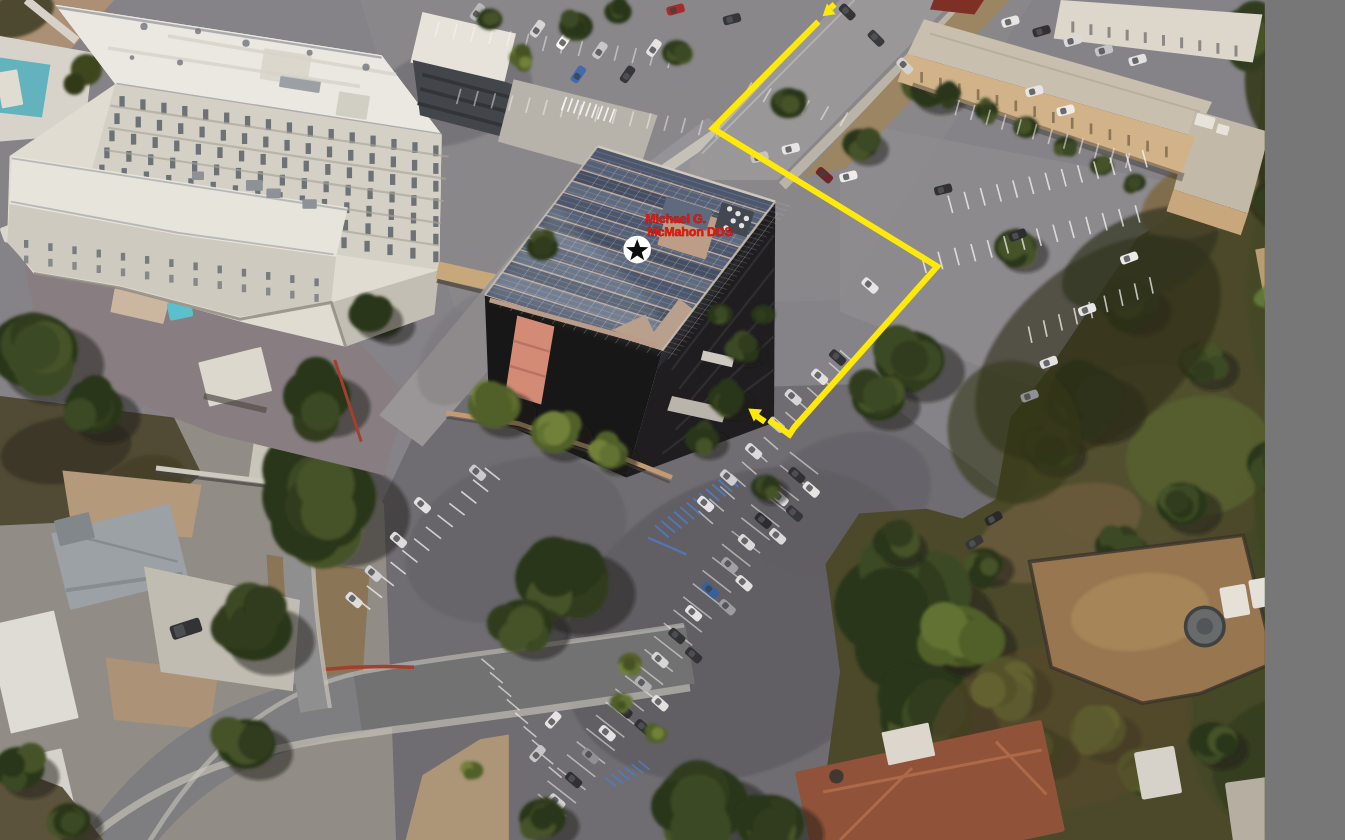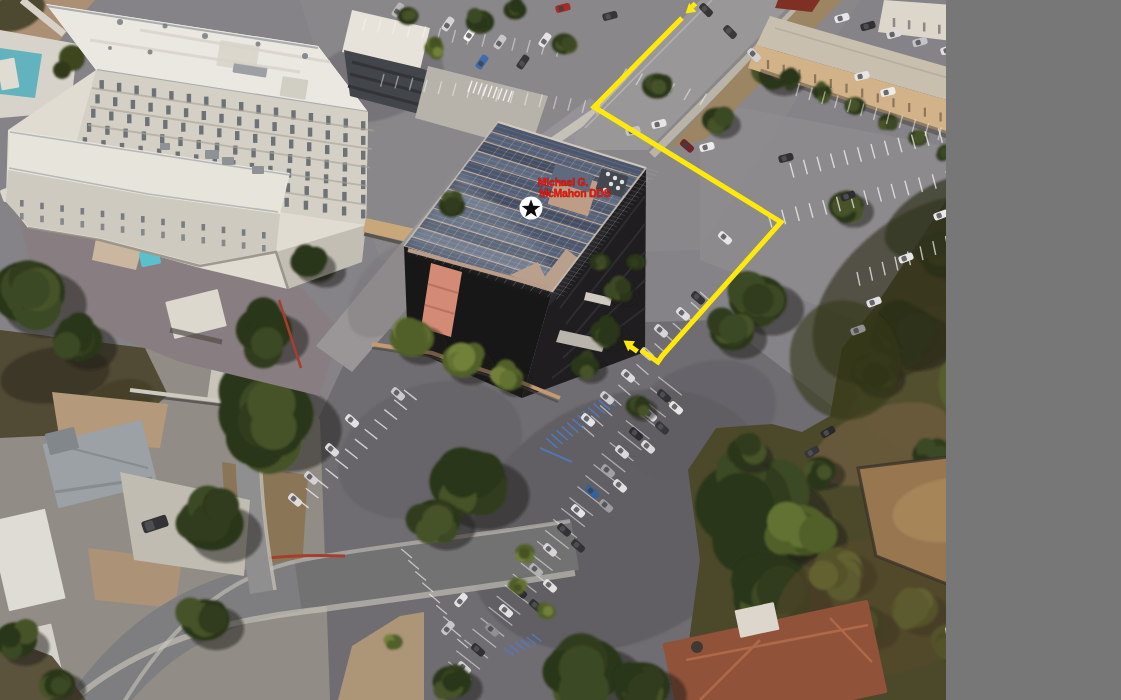--- a/index.html
+++ b/index.html
@@ -1,14 +1,14 @@
 <!DOCTYPE html>
 <html><head><meta charset="utf-8"><title>map</title>
 <style>html,body{margin:0;padding:0;background:#777;}
-#map{width:946px;height:700px;overflow:hidden;position:relative;font-family:"Liberation Sans",sans-serif;}</style>
+#map{width:1054px;height:700px;overflow:hidden;position:relative;font-family:"Liberation Sans",sans-serif;}</style>
 </head><body>
 
 <div id="map">
 <svg width="1121" height="700" viewBox="0 0 1121 700" xmlns="http://www.w3.org/2000/svg">
 <defs>
 <filter id="soft" x="-30%" y="-30%" width="160%" height="160%">
           <feGaussianBlur stdDeviation="1.25"></feGaussianBlur>
         </filter>
 <filter id="soft2" x="-30%" y="-30%" width="160%" height="160%">
           <feGaussianBlur stdDeviation="4"></feGaussianBlur>

